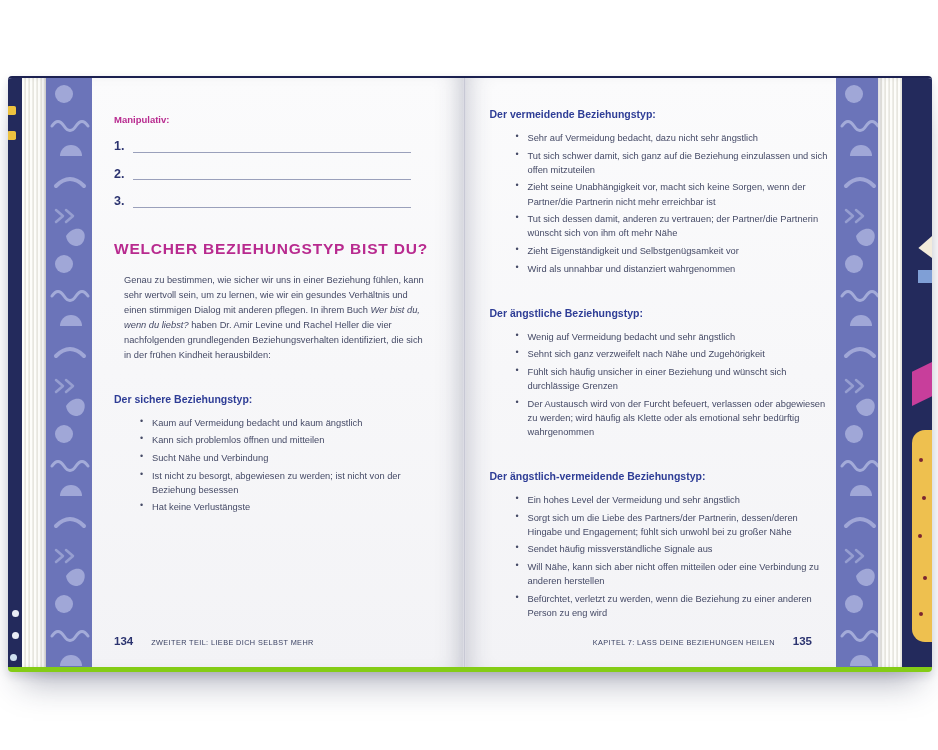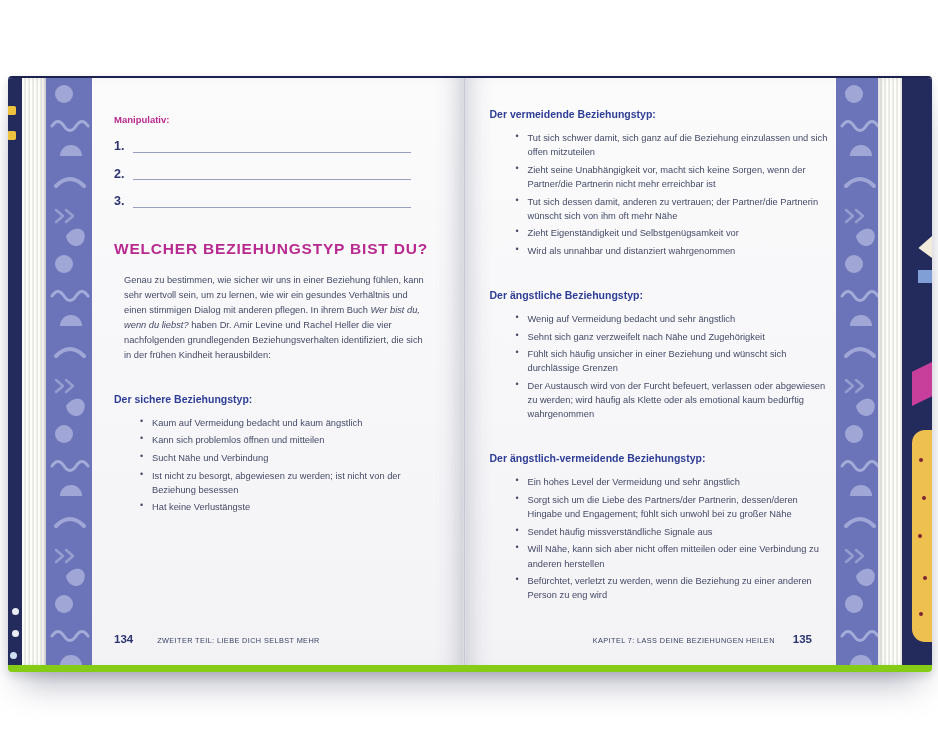--- a/index.html
+++ b/index.html
@@ -16,21 +16,21 @@
   body{
     background:#ffffff;
     font-family:"Liberation Sans", sans-serif;
     color:var(--body_text);
     overflow:hidden;
   }
   .scene{position:relative;width:938px;height:750px;}
   .book{
     position:absolute;left:8px;top:76px;width:924px;height:596px;
     display:flex;border-radius:4px;overflow:hidden;
-    border-top:2px solid #1c2150;border-bottom:7px solid #84cc16;
+    border-top:2px solid #1c2150;border-bottom:5px solid #84cc16;
     box-shadow:0 24px 32px -14px rgba(30,35,70,.35), 0 4px 10px rgba(30,35,70,.15);
     background:#f6f6f8;
   }
   
   .cover-edge{background:var(--cover_navy);position:relative;flex:0 0 auto;}
   .cover-edge.left{width:14px;}
   .cover-edge.right{width:30px;overflow:hidden;}
   .yellow-tab{position:absolute;left:-3px;width:11px;height:9px;background:var(--tab_yellow);border-radius:5px 2px 2px 5px;}
   .tab-1{top:28px;}
   .tab-2{top:53px;}
@@ -77,21 +77,21 @@
   ul.bullets li::before{content:"\2022";position:absolute;left:0;top:-1px;font-size:9px;color:var(--body_text);}
   
   .rp{padding:30px 8px 0 24px;}
   .rp .section{margin-bottom:0;}
   .rp .section + .section{margin-top:31px;}
   
   .footer{position:absolute;bottom:20px;left:22px;right:24px;display:flex;align-items:baseline;}
   .footer.right-align{justify-content:flex-end;text-align:right;}
   .page-num{font-weight:bold;color:#2c3470;font-size:11.5px;}
   .footer-text{font-size:7.3px;letter-spacing:.4px;color:#3b4263;}
-  .footer .footer-text{margin-left:24px;}
+  .footer .footer-text{margin-left:18px;}
   .footer.right-align .footer-text{margin-left:0;margin-right:18px;}
 </style>
 </head>
 <body>
 
 <div class="scene">
   <div class="book">
 
     <div class="cover-edge left">
       <div class="yellow-tab tab-1"></div>
@@ -175,35 +175,36 @@
     </div>
 
     <div class="spine"></div>
 
     <div class="page right">
       <div class="rp">
 
         <div class="section">
           <div class="sec-h">Der vermeidende Beziehungstyp:</div>
           <ul class="bullets">
+            <li>Sehr auf Vermeidung bedacht, dazu nicht sehr ängstlich</li>
             <li>Tut sich schwer damit, sich ganz auf die Beziehung einzulassen und sich offen mitzuteilen</li>
             <li>Zieht seine Unabhängigkeit vor, macht sich keine Sorgen, wenn der Partner/die Partnerin nicht mehr erreichbar ist</li>
             <li>Tut sich dessen damit, anderen zu vertrauen; der Partner/die Partnerin wünscht sich von ihm oft mehr Nähe</li>
             <li>Zieht Eigenständigkeit und Selbstgenügsamkeit vor</li>
             <li>Wird als unnahbar und distanziert wahrgenommen</li>
           </ul>
         </div>
 
         <div class="section">
           <div class="sec-h">Der ängstliche Beziehungstyp:</div>
           <ul class="bullets">
             <li>Wenig auf Vermeidung bedacht und sehr ängstlich</li>
             <li>Sehnt sich ganz verzweifelt nach Nähe und Zugehörigkeit</li>
             <li>Fühlt sich häufig unsicher in einer Beziehung und wünscht sich durchlässige Grenzen</li>
-            <li>Der Austausch wird von der Furcht befeuert, verlassen oder abgewiesen zu werden; wird häufig als Klette oder als emotional kaum bedürftig wahrgenommen</li>
+            <li>Der Austausch wird von der Furcht befeuert, verlassen oder abgewiesen zu werden; wird häufig als Klette oder als emotional sehr bedürftig wahrgenommen</li>
           </ul>
         </div>
 
         <div class="section">
           <div class="sec-h">Der ängstlich-vermeidende Beziehungstyp:</div>
           <ul class="bullets">
             <li>Ein hohes Level der Vermeidung und sehr ängstlich</li>
             <li>Sorgt sich um die Liebe des Partners/der Partnerin, dessen/deren Hingabe und Engagement; fühlt sich unwohl bei zu großer Nähe</li>
             <li>Sendet häufig missverständliche Signale aus</li>
             <li>Will Nähe, kann sich aber nicht offen mitteilen oder eine Verbindung zu anderen herstellen</li>

